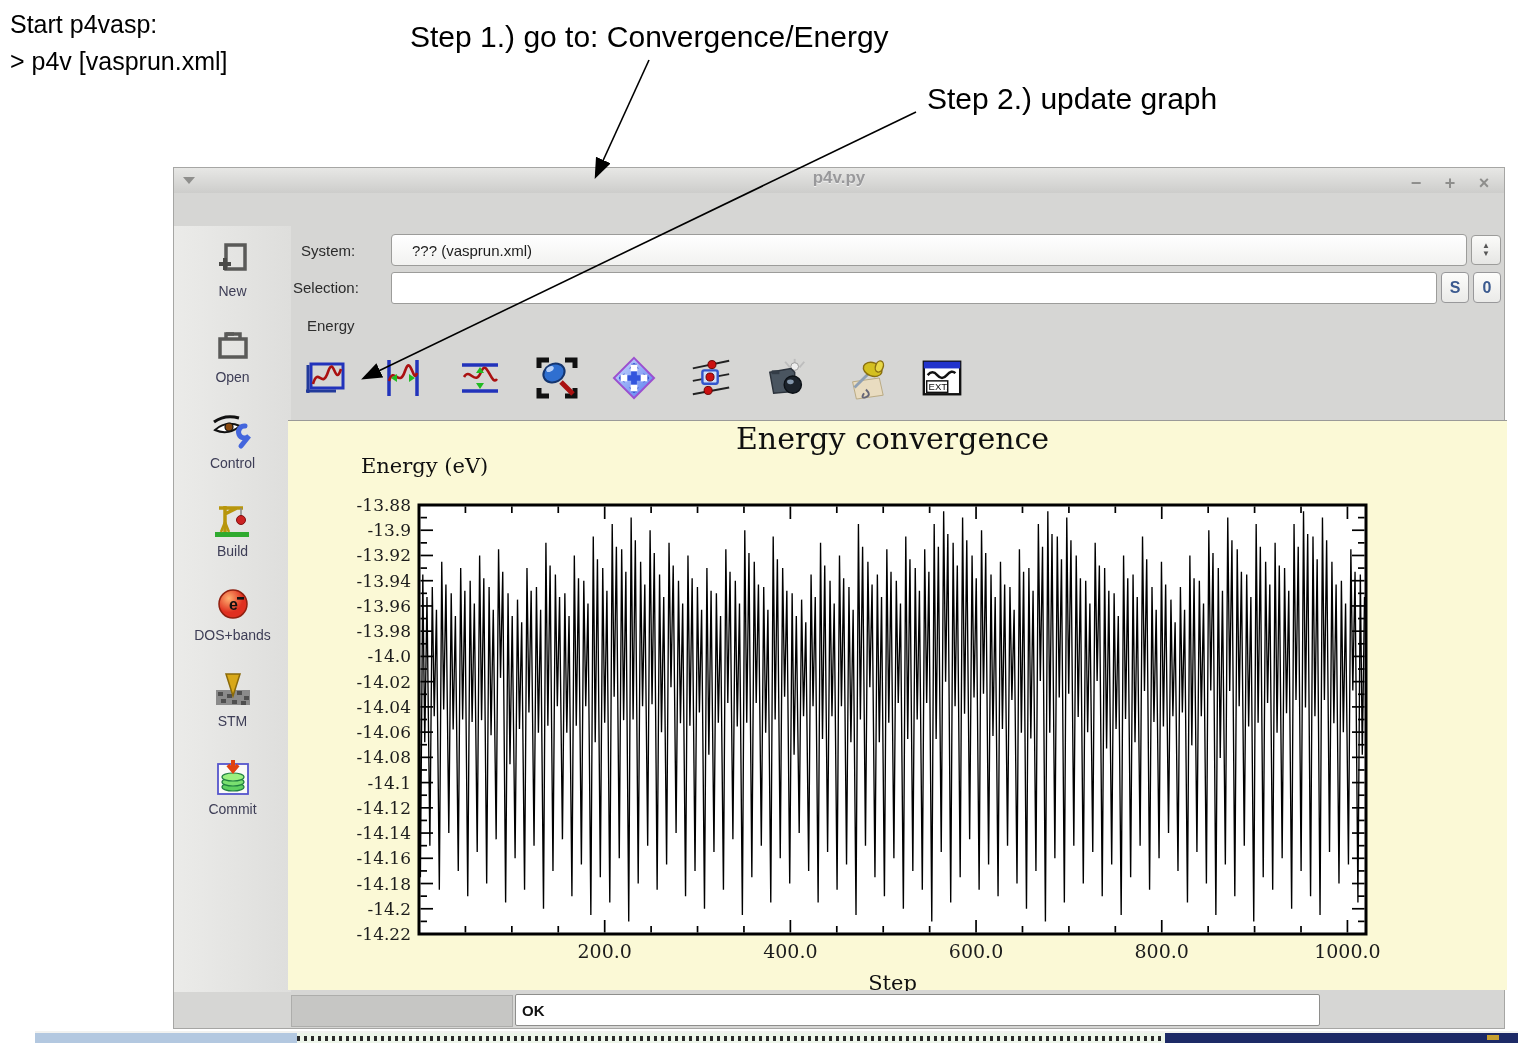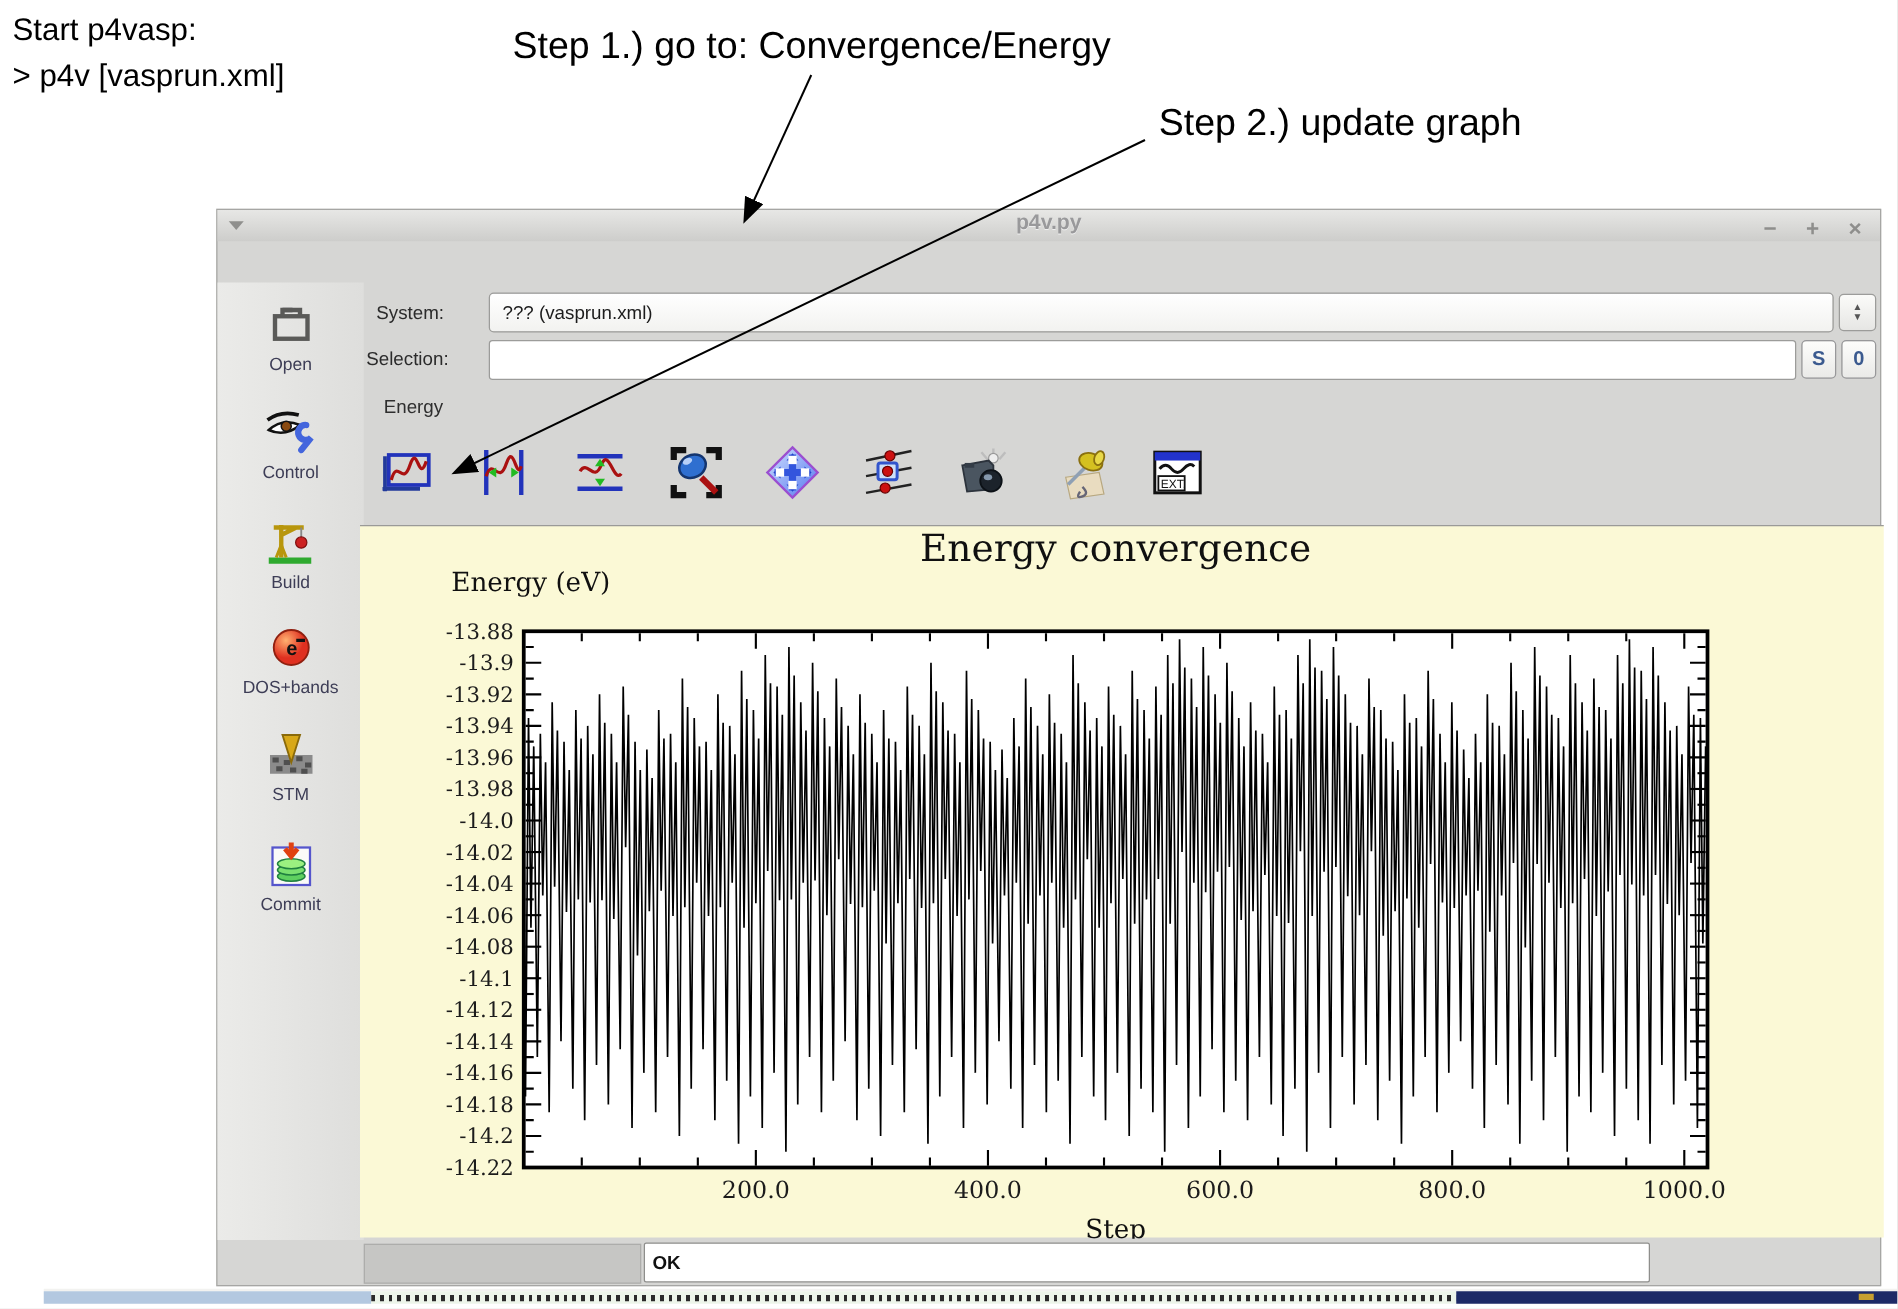--- a/index.html
+++ b/index.html
@@ -39,21 +39,21 @@
   .side-item svg{display:block;}
   .side-label{font-size:14px;color:#3d3d56;margin-top:3px;}
 
   
   .fld-label{position:absolute;font-size:15px;color:#2b2b2b;}
   #system-label{left:127px;top:74px;}
   #selection-label{left:119px;top:111px;}
   #system-combo{position:absolute;left:217px;top:66px;width:1076px;height:32px;
                 background:linear-gradient(#ffffff,#f2f2f0);border:1px solid #9c9c9a;
                 border-radius:4px;box-sizing:border-box;font-size:15px;color:#1c1c1c;
-                display:flex;align-items:center;padding-left:10px;}
+                display:flex;align-items:center;padding-left:20px;}
   #system-spinner{position:absolute;left:1297px;top:67px;width:30px;height:30px;
                   background:linear-gradient(#fbfbf9,#e6e6e4);border:1px solid #9c9c9a;border-radius:4px;
                   box-sizing:border-box;display:flex;flex-direction:column;align-items:center;
                   justify-content:center;font-size:8px;color:#555;line-height:8px;}
   #selection-input{position:absolute;left:217px;top:104px;width:1046px;height:32px;
                    border:1px solid #9c9c9a;border-radius:3px;box-sizing:border-box;
                    font-size:15px;padding:0 8px;background:#ffffff;
                    font-family:"Liberation Sans",sans-serif;}
   .sq-btn{position:absolute;top:104px;width:28px;height:31px;
           background:linear-gradient(#fdfdfb,#eaeae8);border:1px solid #98989a;border-radius:4px;
@@ -117,20 +117,27 @@
     <div id="win-title">p4v.py</div>
     <div id="win-controls">
       <div class="win-btn">−</div>
       <div class="win-btn">+</div>
       <div class="win-btn">×</div>
     </div>
   </div>
 
 
   <div id="sidebar">
+    <div class="side-item">
+      <svg width="40" height="40" viewBox="0 0 40 40">
+        <rect x="13" y="5" width="19" height="24" fill="none" stroke="#5a5a58" stroke-width="3.5"></rect>
+        <path d="M6,24 h12 M12,18 v12" stroke="#4a4a48" stroke-width="4"></path>
+      </svg>
+      <div class="side-label">New</div>
+    </div>
     <div class="side-item">
       <svg width="40" height="40" viewBox="0 0 40 40">
         <rect x="7" y="13" width="26" height="18" fill="none" stroke="#5a5a58" stroke-width="3.5"></rect>
         <path d="M13,13 v-5 h14 v5" fill="none" stroke="#5a5a58" stroke-width="3.5"></path>
         <path d="M13,8 h8" stroke="#5a5a58" stroke-width="3.5"></path>
       </svg>
       <div class="side-label">Open</div>
     </div>
     <div class="side-item">
       <svg width="44" height="40" viewBox="0 0 44 40">

